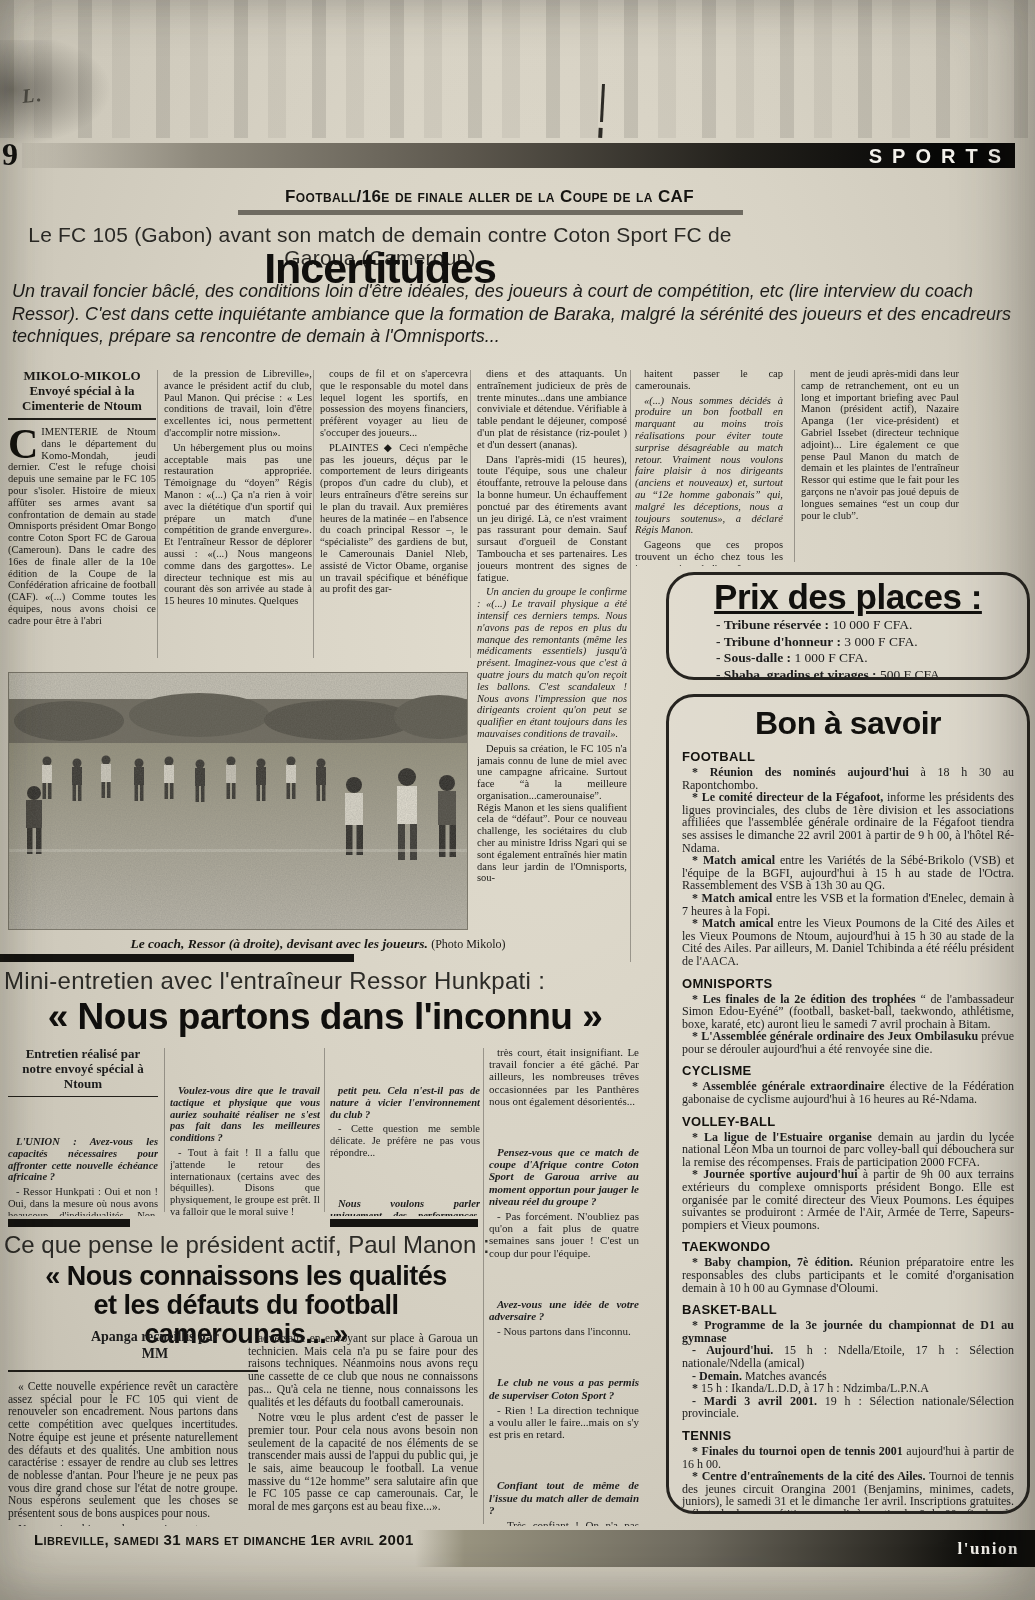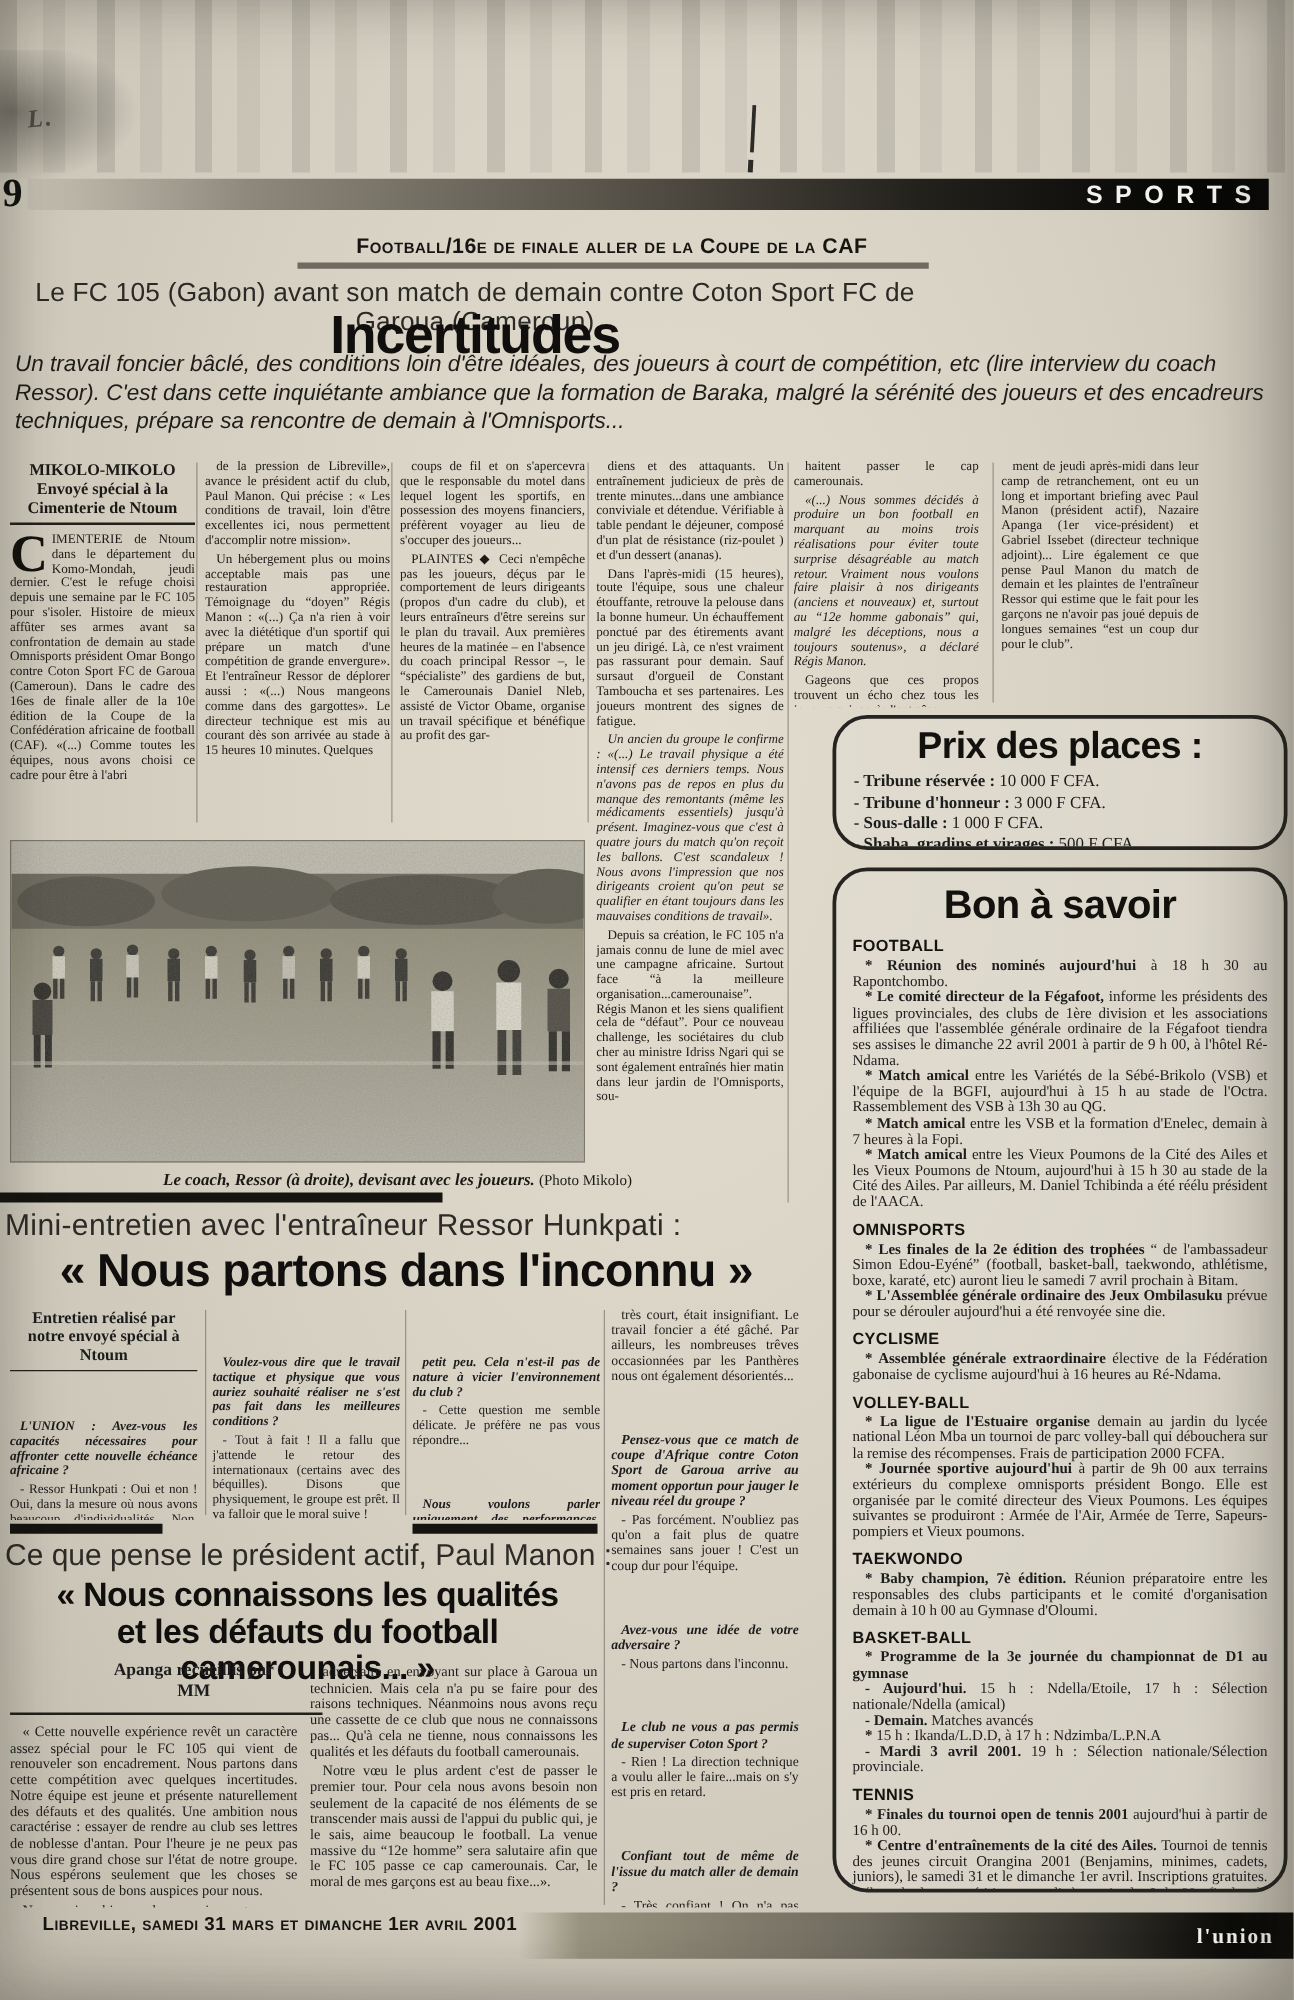--- a/index.html
+++ b/index.html
@@ -70,22 +70,22 @@
   .mheadline { position:absolute; left:0px; top:1262px; width:492px; text-align:center; white-space:pre-line;
     font:800 27px/29px "Liberation Sans","DejaVu Sans",sans-serif; letter-spacing:-.5px; color:#100f0d; }
   .mcredit { position:absolute; left:30px; top:1328px; width:250px; text-align:center; font:700 14px/17px "Liberation Serif",serif; }
   .mcredit-rule { position:absolute; left:8px; top:1370px; width:250px; height:1.5px; background:#22201b; }
   .mcol { position:absolute; width:230px; font:11.5px/12.7px "Liberation Serif","DejaVu Serif",serif; text-align:justify; overflow:hidden; }
   .mcol p { margin:0 0 3px; text-indent:10px; }
 
   .roundbox { position:absolute; border:3px solid #262420; border-radius:28px; background:rgba(228,223,212,.45); overflow:hidden; }
   .boxtitle { text-align:center; font:800 30px/32px "Liberation Sans","DejaVu Sans",sans-serif; letter-spacing:-.5px; color:#12110e; }
   .prices { left:666px; top:572px; width:364px; height:108px; padding:8px 14px 4px; }
-  .prices .boxtitle { font-size:30px; line-height:28px; }
-  .plist { margin-top:6px; }
+  .prices .boxtitle { font-size:35px; line-height:28px;text-decoration:underline; }
+  .plist { margin-top:6px;margin-left:33px; }
   .plist p { margin:0; font:400 13.5px/16.5px "Liberation Serif",serif; }
   .plist b { font-weight:700; }
 
   .gtk { left:666px; top:694px; width:364px; height:820px; padding:8px 13px 6px; }
   .gtk .boxtitle { font-size:32px; line-height:36px; margin-bottom:2px; }
   .gtk h3 { margin:9px 0 2px; font:700 13px/14px "Liberation Sans","DejaVu Sans",sans-serif; letter-spacing:.3px; color:#14130f; }
   .gtk .items p { margin:0; text-indent:10px; font:12px/12.6px "Liberation Serif","DejaVu Serif",serif; text-align:justify; }
   .gtk .items b { font-weight:700; }
 
   .footer-date { position:absolute; left:34px; top:1531px; font:700 15px/18px "Liberation Sans","DejaVu Sans",sans-serif;

